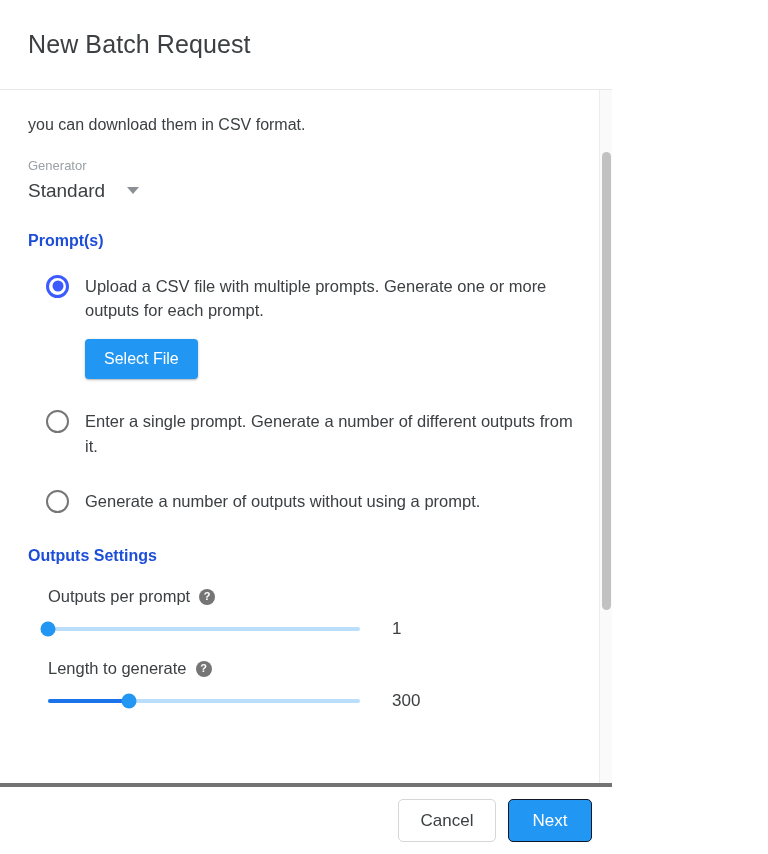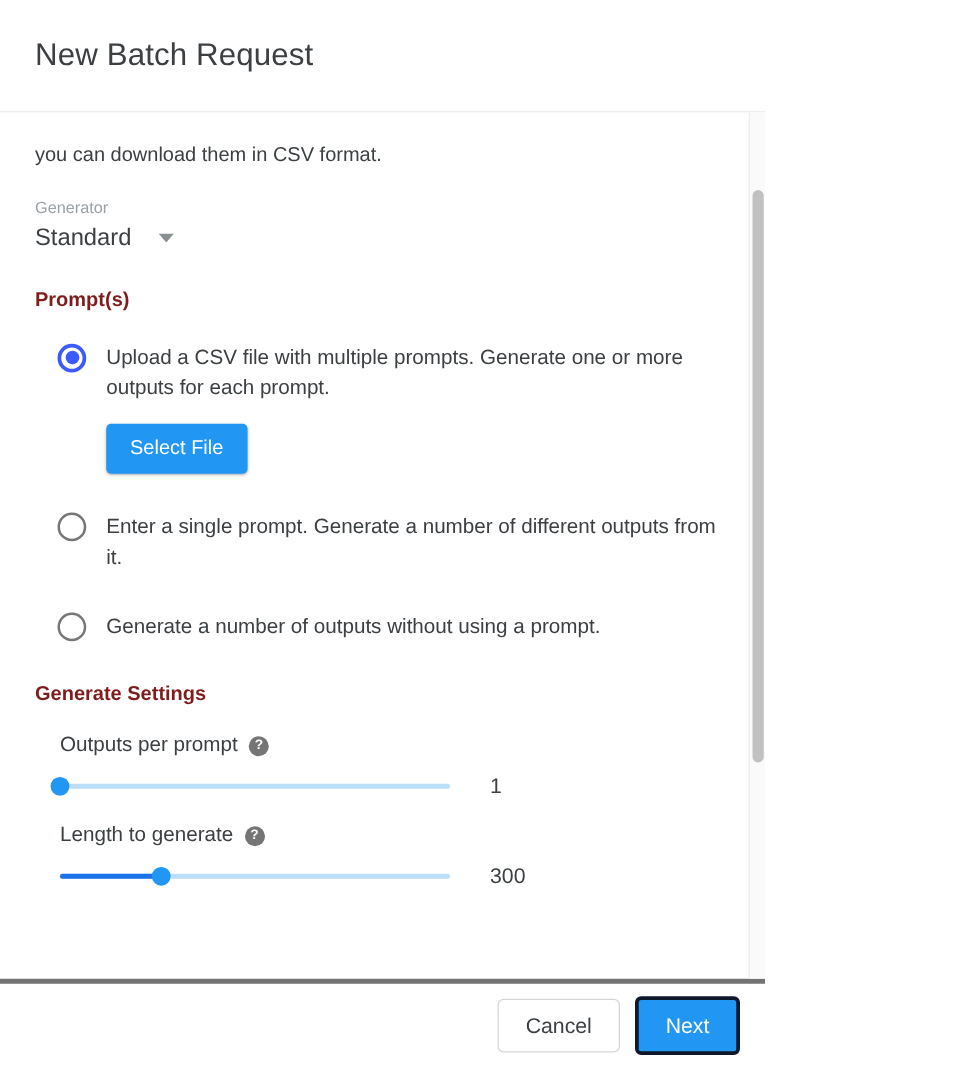--- a/index.html
+++ b/index.html
@@ -82,21 +82,21 @@
     width: 0; height: 0;
     border-left: 6px solid transparent;
     border-right: 6px solid transparent;
     border-top: 7px solid #8a8f94;
   }
 
   
   .section-heading {
     font-size: 16px;
     font-weight: bold;
-    color: #7f1d1d;
+    color: #1d4ed8;
     margin-bottom: 24px;
   }
   .section-heading.settings { margin-bottom: 22px; }
 
   
   .radio-group { padding-left: 18px; margin-bottom: 34px; }
   .radio-item {
     display: flex;
     align-items: flex-start;
     gap: 16px;
@@ -246,21 +246,21 @@
   }
   .btn-cancel {
     background: #ffffff;
     color: #3c4043;
     border: 1px solid #d4d6d8;
     min-width: 98px;
   }
   .btn-next {
     background: #2196f3;
     color: #ffffff;
-    border: 3px solid #0f172a;
+    border: 1px solid #0f172a;
     min-width: 84px;
   }
 </style>
 </head>
 <body>
 
 <div class="dialog">
 
   <div class="dialog-header">
     <div class="dialog-title">New Batch Request</div>
@@ -301,21 +301,21 @@
 
         <div class="radio-item">
           <span class="radio-mark"></span>
           <span class="radio-body">
             <span class="radio-label">Generate a number of outputs without using a prompt.</span>
           </span>
         </div>
 
       </div>
 
-      <div class="section-heading settings">Generate Settings</div>
+      <div class="section-heading settings">Outputs Settings</div>
 
       <div class="settings-block">
 
         <div class="slider-field">
           <div class="slider-caption">
             <span>Outputs per prompt</span>
             <span class="help-icon">?</span>
           </div>
           <div class="slider-row">
             <div class="slider-track">

